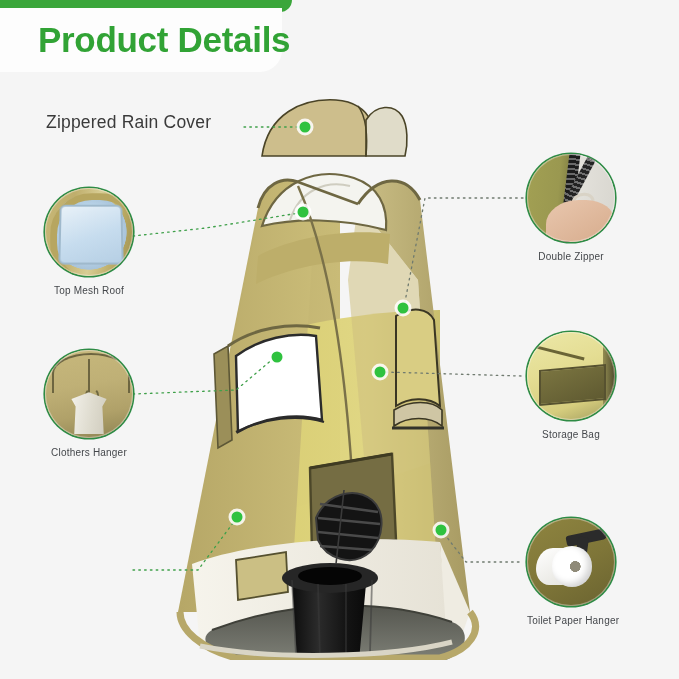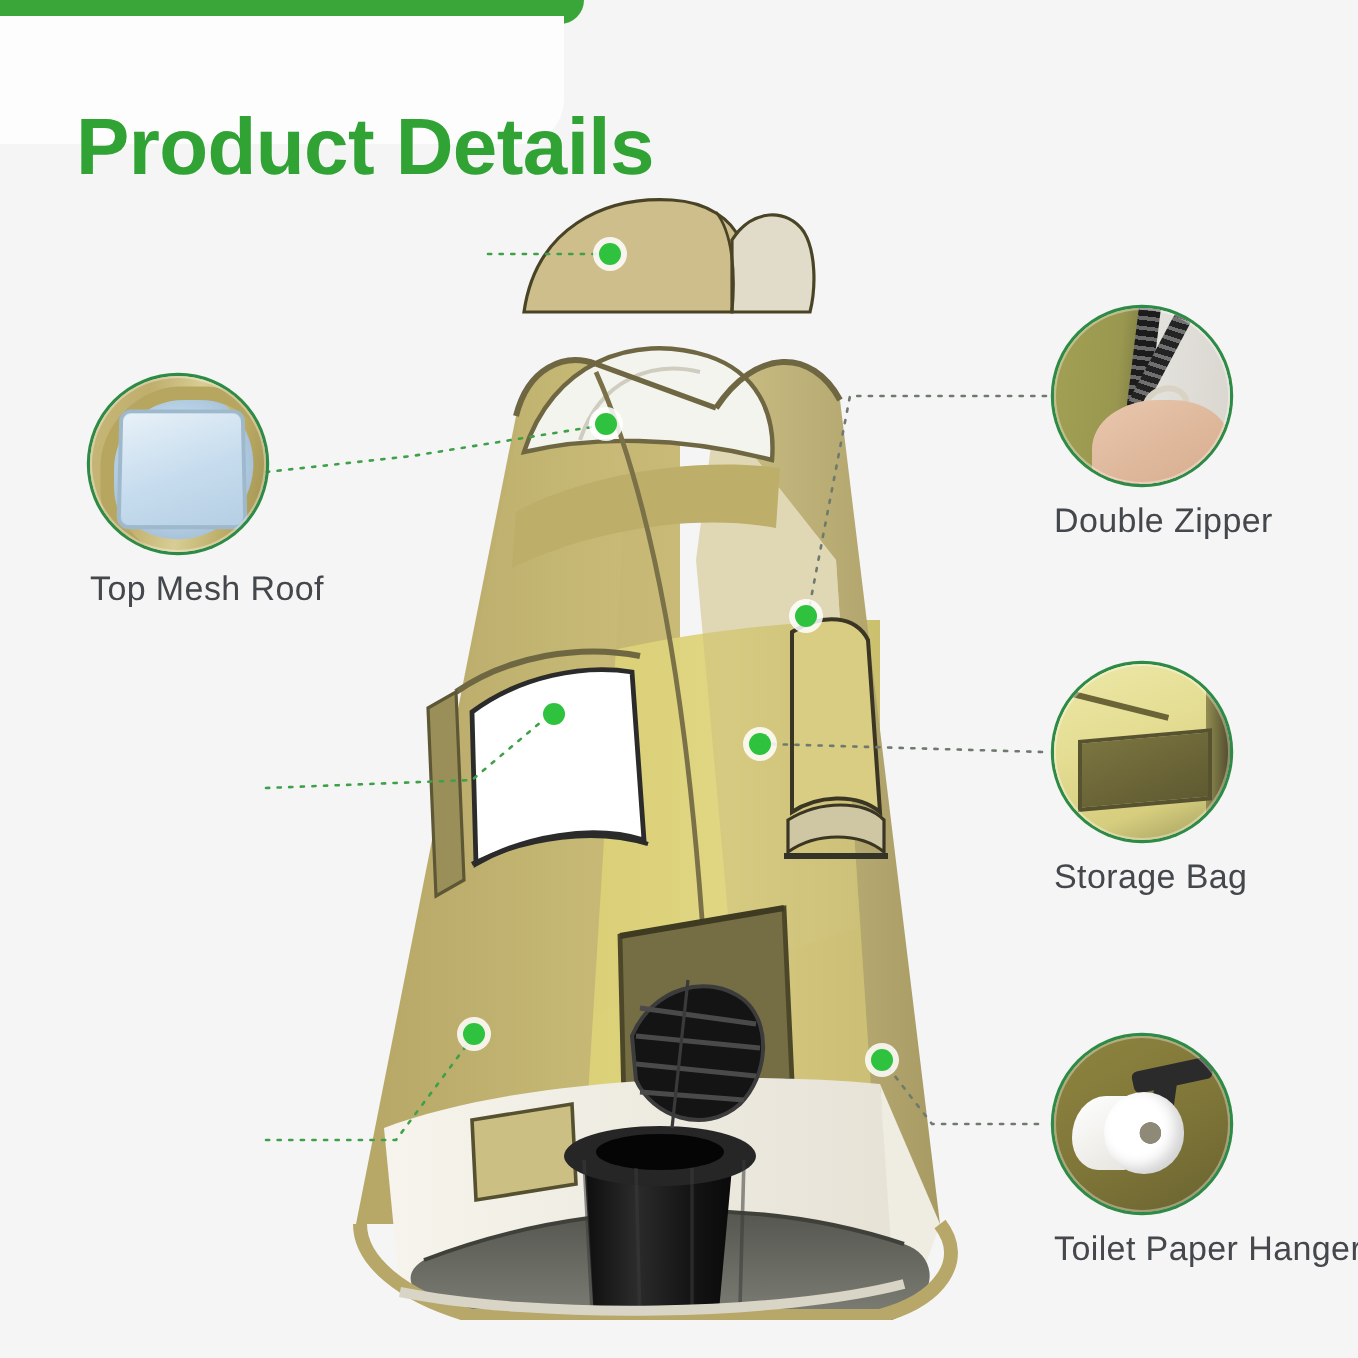--- a/index.html
+++ b/index.html
@@ -15,22 +15,22 @@
   .hdr-green{
     position:absolute;left:0;top:0;width:292px;height:12px;
     background:#3AA63A;border-bottom-right-radius:14px;
   }
   .hdr-white{
     position:absolute;left:0;top:8px;width:282px;height:64px;
     background:#fdfdfd;border-bottom-right-radius:22px;
   }
   .hdr-title{
     position:absolute;left:38px;top:20px;
-    font-size:40px;font-weight:700;color:#31A335;
-    letter-spacing:-0.3px;white-space:nowrap;margin-top:32px;
+    font-size:35px;font-weight:700;color:#31A335;
+    letter-spacing:-0.3px;white-space:nowrap;
   }
 
   
   .rain-label{
     position:absolute;left:46px;top:112px;
     font-size:17.5px;color:#3a3a3a;white-space:nowrap;letter-spacing:.2px;
   }
 
   
   .feature{position:absolute;}
@@ -38,21 +38,21 @@
     position:relative;width:88px;height:88px;border-radius:50%;
     overflow:hidden;box-sizing:border-box;
     box-shadow:0 0 0 1.6px #2e8b45;
   }
   .circ::after{
     content:"";position:absolute;left:0;top:0;right:0;bottom:0;
     border-radius:50%;
     box-shadow:inset 0 0 0 1px rgba(255,255,255,.35);
   }
   .cap{
-    margin-top:9px;text-align:left;font-size:17px;color:#44474b;
+    margin-top:9px;text-align:center;font-size:10px;color:#44474b;
     white-space:nowrap;letter-spacing:.2px;
   }
 
   
   .ph{position:absolute;left:0;top:0;width:100%;height:100%;}
 
   
   .ph-mesh{background:
       radial-gradient(ellipse at 50% 50%, #cfe0ef 0%, #b9d3e8 42%, #a9c4da 60%, rgba(0,0,0,0) 61%),
       linear-gradient(100deg,#c8b878 0%,#bfae6c 30%,#d8cd94 55%,#b9a963 80%,#9f9152 100%);}
@@ -152,20 +152,21 @@
 </style>
 </head>
 <body>
 
 <div id="stage">
 
   <div class="hdr-green"></div>
   <div class="hdr-white"></div>
   <div class="hdr-title">Product Details</div>
 
+  <div class="rain-label">Zippered Rain Cover</div>
 
   <svg class="raincover" viewBox="0 0 152 66">
     <path d="M4 60 C10 18 44 2 78 4 C96 5 108 14 112 24 L108 60 Z" fill="#cdbe8c" stroke="#4a4427" stroke-width="1.6"></path>
     <path d="M108 24 C118 8 136 8 144 20 C150 30 150 48 147 60 L108 60 Z" fill="#e0dcc9" stroke="#4a4427" stroke-width="1.6"></path>
     <path d="M100 10 C108 20 110 40 108 60" fill="none" stroke="#4a4427" stroke-width="1.4"></path>
   </svg>
 
   <svg class="tent" viewBox="0 0 380 500">
     <defs>
       <linearGradient id="gKhaki" x1="0" y1="0" x2="1" y2="0">
@@ -279,20 +280,31 @@
   <div class="feature" style="left:45px;top:188px">
     <div class="circ">
       <div class="ph ph-mesh">
           <div class="rim"></div>
           <div class="pane"></div>
         </div>
     </div>
     <div class="cap">Top Mesh Roof</div>
   </div>
 
+  <div class="feature" style="left:45px;top:350px">
+    <div class="circ">
+      <div class="ph ph-hang">
+          <div class="arc"></div>
+          <div class="seam"></div>
+          <div class="hook"></div>
+          <div class="shirt"></div>
+        </div>
+    </div>
+    <div class="cap">Clothers Hanger</div>
+  </div>
 
 
   <div class="feature" style="left:527px;top:154px">
     <div class="circ">
       <div class="ph ph-zip">
           <div class="tape"></div>
           <div class="tape2"></div>
           <div class="pull"></div>
           <div class="hand"></div>
         </div>

